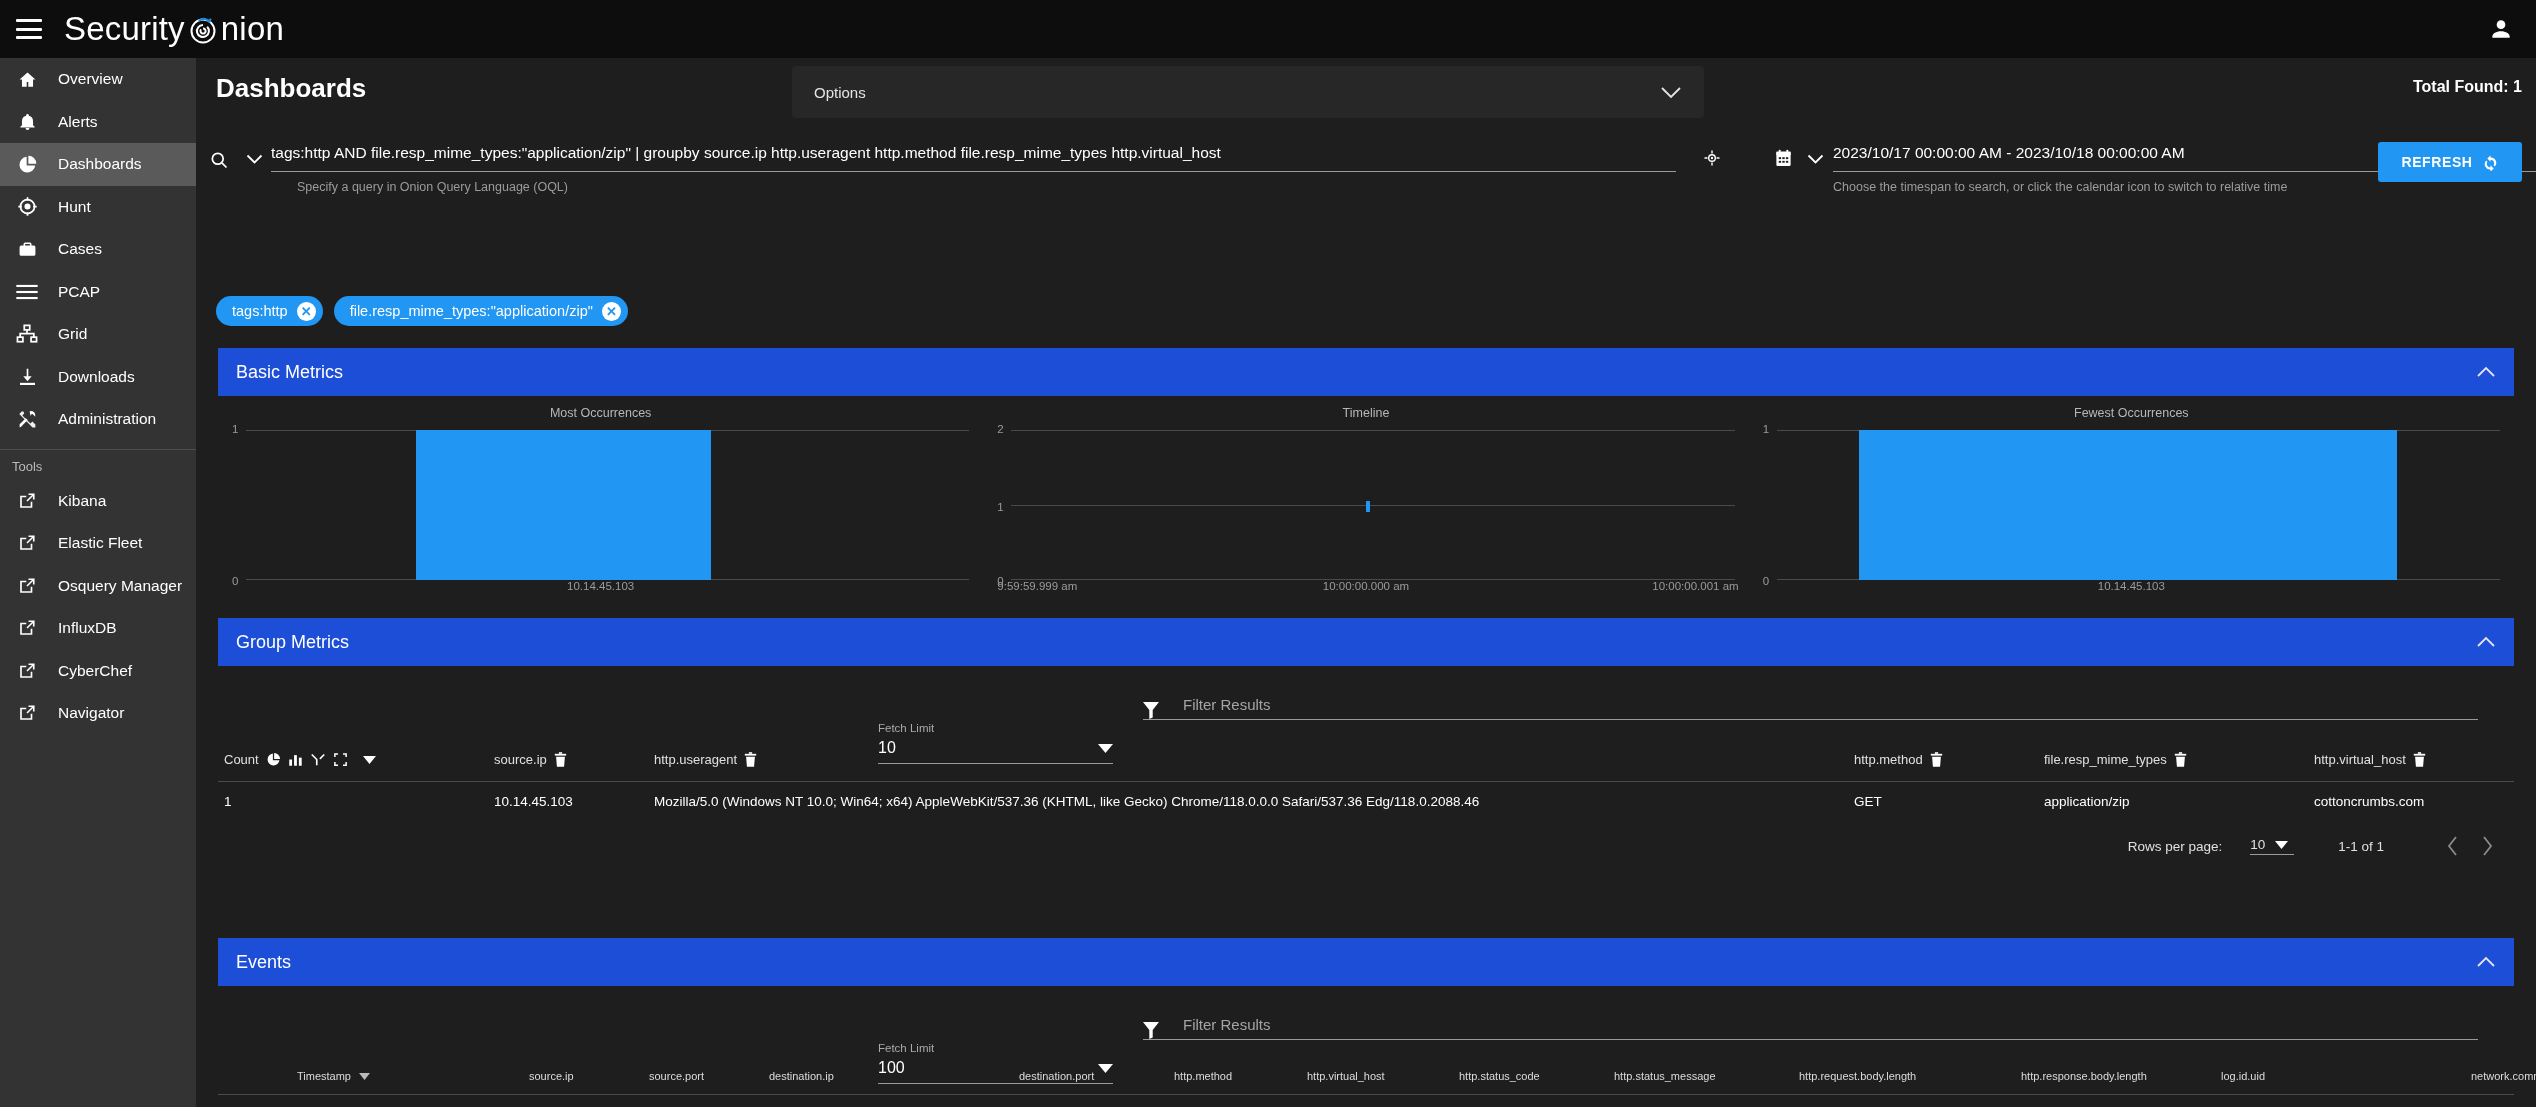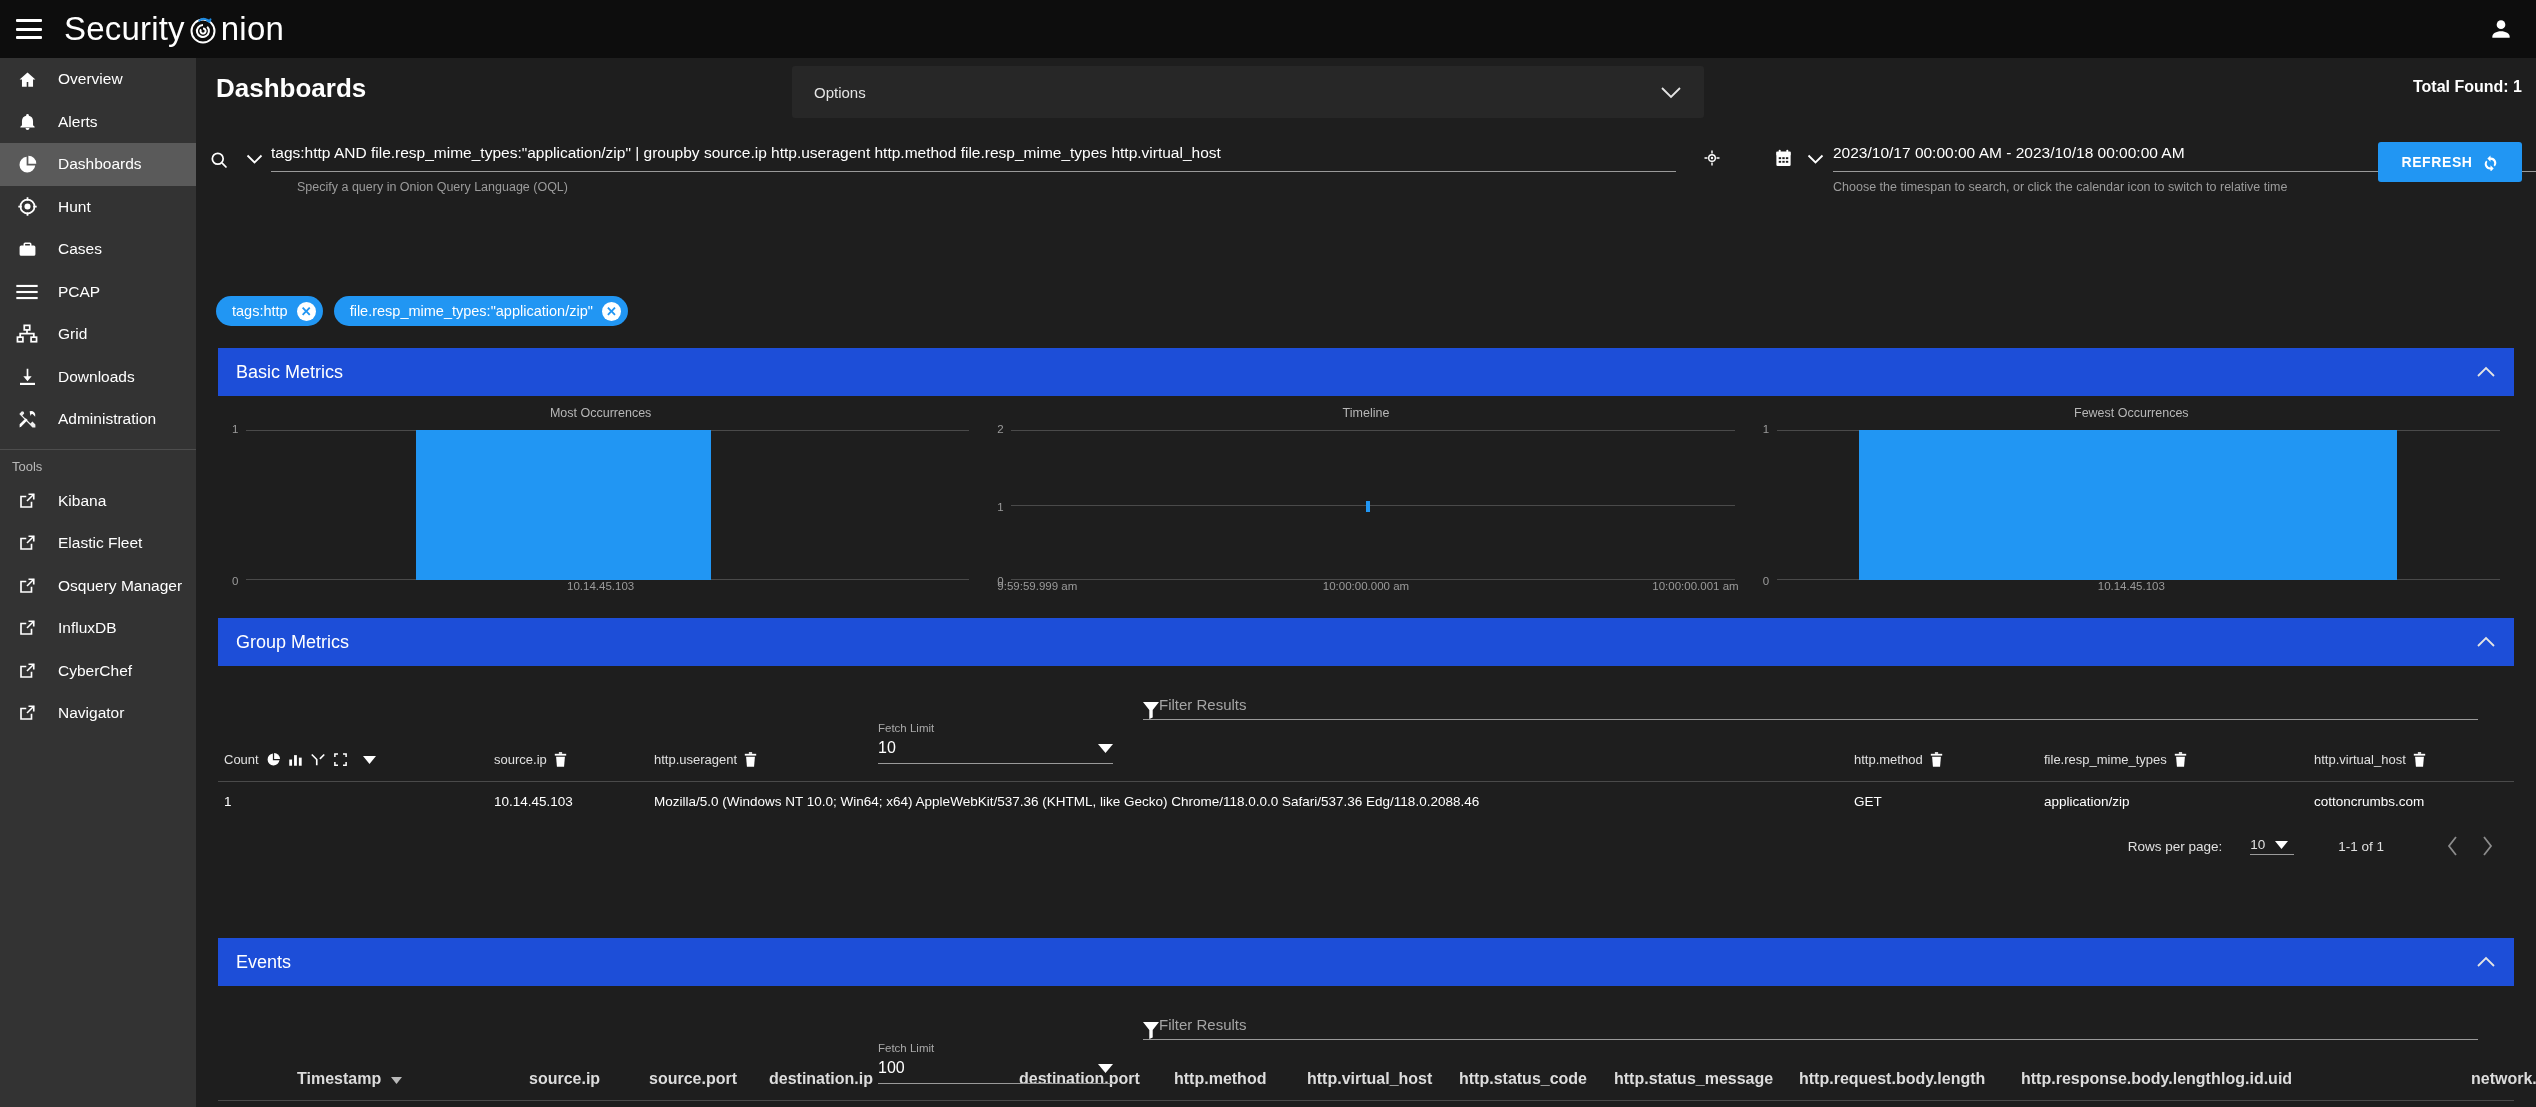--- a/index.html
+++ b/index.html
@@ -198,21 +198,21 @@
   #group-metrics { top: 560px; }
   .controls-row { position: relative; height: 76px; }
   .fetch-wrap { position: absolute; left: 660px; top: 16px; width: 235px; margin-top: 40px; }
   .fetch-label { font-size: 11.5px; color: #a9a9a9; }
   .fetch-val {
     font-size: 16px; color: #ffffff; padding-top: 5px;
     display: flex; align-items: center;
   }
   .fetch-underline { height: 1px; background: #9a9a9a; margin-top: 6px; }
   .filter-wrap { position: absolute; left: 925px; top: 30px; width: 1335px; }
-  .filter-row { display: flex; align-items: flex-end; gap: 0; }
+  .filter-row { display: flex; align-items: flex-end; gap: 24px; }
   .filter-placeholder { font-size: 15px; color: #a5a5a5; padding-bottom: 6px; }
   .filter-underline { height: 1px; background: #9a9a9a; margin-top: 0px; }
 
   table.dt { width: 100%; border-collapse: collapse; table-layout: fixed; }
   table.dt th {
     text-align: left; font-weight: normal;
     font-size: 13px; color: #e0e0e0;
     padding: 10px 6px 14px 6px;
     border-bottom: 1px solid #4a4a4a;
     vertical-align: bottom;
@@ -238,22 +238,22 @@
     border-bottom: 1px solid #9a9a9a; padding-bottom: 2px;
     cursor: pointer; min-width: 44px;
   }
   .pager .range { margin-left: 44px; margin-right: 52px; }
   .pager .navbtn { width: 34px; display:flex; justify-content:center; cursor: pointer; }
 
   
   #events { top: 880px; }
   table.ev { width: 100%; border-collapse: collapse; table-layout: fixed; }
   table.ev th {
-    text-align: left; font-weight: bold;
-    font-size: 16px; color: #dcdcdc;
+    text-align: left; font-weight: normal;
+    font-size: 11px; color: #dcdcdc;
     padding: 8px 5px 12px 5px;
     border-bottom: 1px solid #4a4a4a;
     vertical-align: bottom; white-space: nowrap;
   }
   table.ev td {
     font-size: 13px; color: #ffffff;
     padding: 10px 5px; vertical-align: top;
     white-space: nowrap; overflow: hidden; text-overflow: ellipsis;
   }
   .sort-caret { display:inline-block; margin-left: 5px; }

